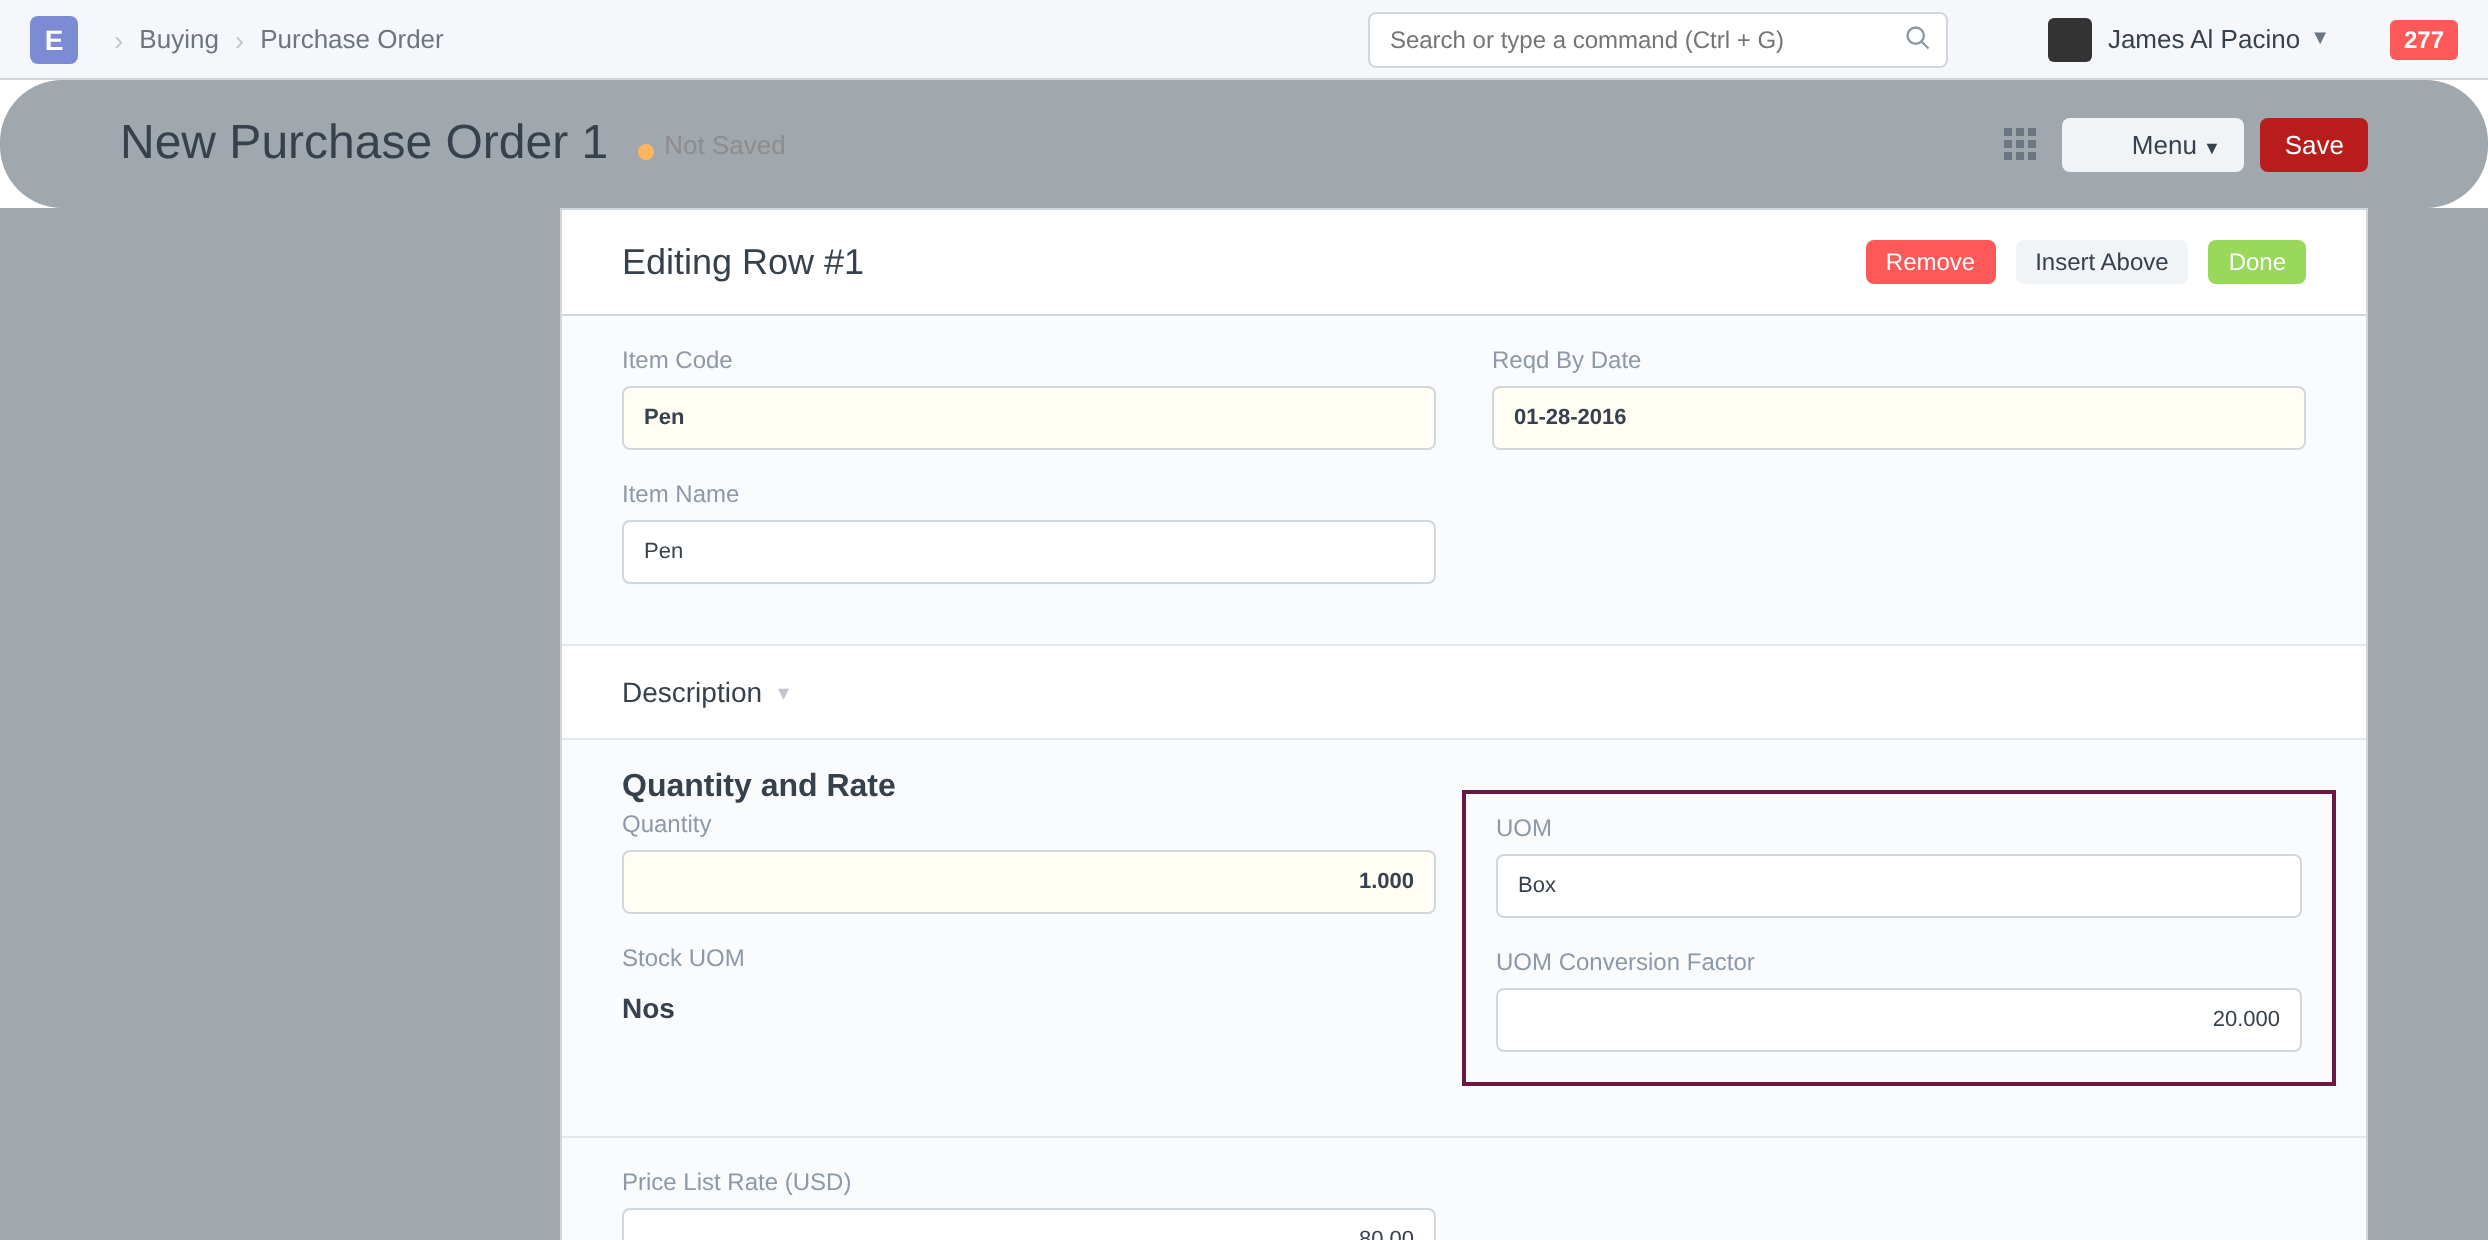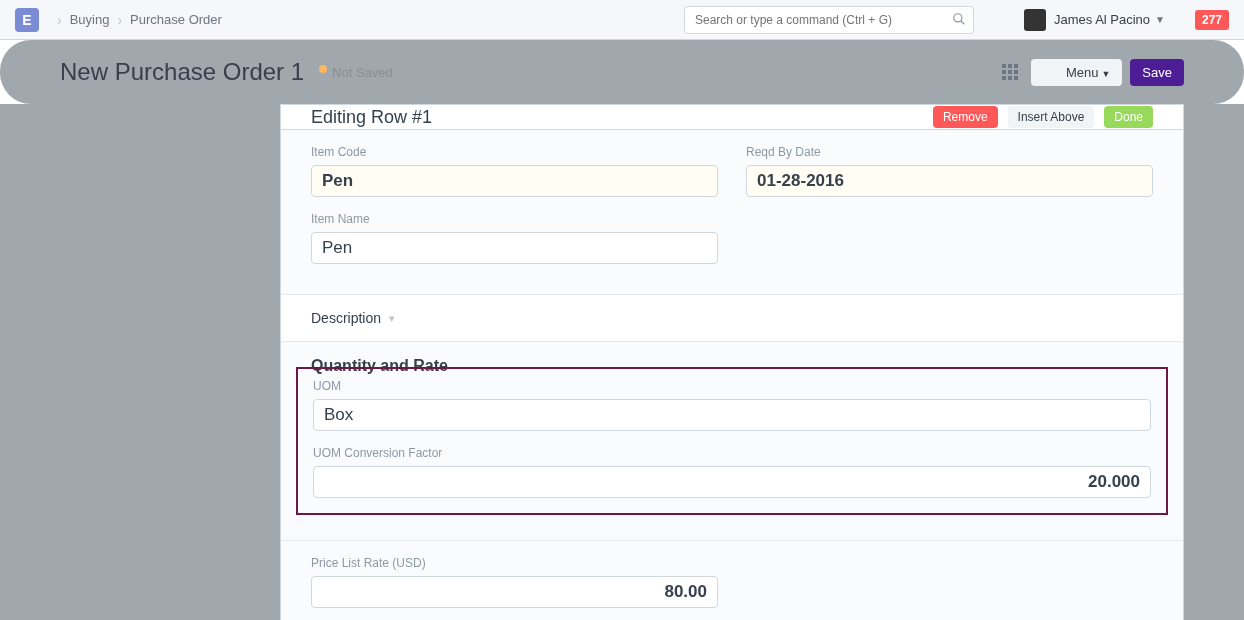--- a/index.html
+++ b/index.html
@@ -12,48 +12,48 @@
 .navbar-right { margin-left: auto; display: flex; align-items: center; }
 .search-box { width: 290px; height: 28px; border: 1px solid #d1d8dd; border-radius: 4px; padding: 0 30px 0 10px; background: #fff; font-size: 12px; color: #0f172a; position: relative; }
 .search-wrap { position: relative; margin-right: 50px; }
 .search-wrap .icon { position: absolute; right: 8px; top: 6px; color: #8d99a6; }
 .user { display: flex; align-items: center; color: #36414c; font-size: 13px; margin-right: 30px; }
 .user .avatar { width: 22px; height: 22px; background: #333; border-radius: 3px; margin-right: 8px; }
 .user .caret { margin-left: 5px; font-size: 10px; color: #6c7680; }
 .badge { background: #ff5858; color: #fff; border-radius: 3px; padding: 3px 7px; font-size: 12px; font-weight: bold; }
 .page-head { background: #a0a7ad; padding: 18px 60px; display: flex; align-items: center; border-radius: 31px; }
 .page-title { font-size: 24px; color: #36414c; font-weight: 400; }
-.not-saved { font-size: 13px; color: #8d8d8d; margin-left: 15px; display: flex; align-items: flex-start; }
+.not-saved { font-size: 13px; color: #8d8d8d; margin-left: 15px; display: flex; align-items: flex-end; }
 .not-saved .dot { width: 8px; height: 8px; background: #ffb65c; border-radius: 50%; margin-right: 5px; }
 .page-actions { margin-left: auto; display: flex; align-items: center; gap: 8px; }
 .grid-icon { color: #6c7680; display: grid; grid-template-columns: repeat(3, 4px); grid-template-rows: repeat(3, 4px); gap: 2px; margin-right: 5px; }
 .grid-icon span { background: #6c7680; width: 4px; height: 4px; }
 .btn { border-radius: 4px; padding: 6px 12px; font-size: 13px; cursor: pointer; border: none; }
 .btn-default { background: #f0f4f7; color: #36414c; padding-left: 35px; }
-.btn-primary { background: #4c1d95; color: #fff; }
+.btn-primary { background: #b91c1c; color: #fff; }
 .btn-danger { background: #ff5858; color: #fff; }
 .btn-success { background: #98d85b; color: #fff; }
 .btn-sm { padding: 4px 10px; font-size: 12px; }
 .caret-sm { font-size: 9px; margin-left: 3px; }
 .main-wrap { background: #a0a7ad; padding: 0 60px; min-height: 540px; }
 .layout { display: flex; }
 .side-col { width: 220px; }
 .form-card { flex: 1; background: #fff; border: 1px solid #d1d8dd; }
-.row-head { padding: 1px 30px; display: flex; align-items: center; border-bottom: 1px solid #d1d8dd; }
+.row-head { padding: 15px 30px; display: flex; align-items: center; border-bottom: 1px solid #d1d8dd; }
 .row-head h3 { font-size: 18px; font-weight: 400; color: #36414c; }
 .row-head .actions { margin-left: auto; display: flex; gap: 10px; }
 .section { padding: 15px 30px; border-bottom: 1px solid #e4e8eb; background: #fafbfc; }
 .columns { display: flex; gap: 28px; }
 .col { flex: 1; }
 .field { margin-bottom: 15px; }
 .field label { display: block; font-size: 12px; color: #8d99a6; margin-bottom: 6px; }
-.input { width: 100%; height: 32px; border: 1px solid #d1d8dd; border-radius: 4px; padding: 0 10px; font-size: 17px; background: #fff; color: #36414c; }
+.input { width: 100%; height: 32px; border: 1px solid #d1d8dd; border-radius: 4px; padding: 0 10px; font-size: 11px; background: #fff; color: #36414c; }
 .input.bold { font-weight: bold; background: #fffdf4; }
 .input.highlight { background: #fffdf4; }
-.input.right { text-align: right; font-weight: bold; }
+.input.right { text-align: right; }
 .static-val { font-weight: bold; font-size: 14px; color: #36414c; padding-top: 4px; }
 .desc-row { display: flex; align-items: center; font-size: 14px; color: #36414c; padding: 15px 30px; border-bottom: 1px solid #e4e8eb; background: #fff; }
 .desc-row .chev { margin-left: 8px; color: #c0c6cc; font-size: 11px; }
 .section-title { font-size: 16px; font-weight: bold; color: #36414c; margin-bottom: 2px; }
 .highlight-box { border: 2px solid #6b1844; padding: 10px 15px; margin: -10px -15px 10px -15px; }
 </style>
 </head>
 <body>
 
 <div class="navbar">
@@ -145,20 +145,30 @@
 
       <div class="desc-row">
         <span>Description</span>
         <span class="chev">▾</span>
       </div>
 
       <div class="section">
         <div class="section-title">Quantity and Rate</div>
         <div class="columns">
           <div class="col">
+            <div class="field">
+              <label>Quantity</label>
+              <input class="input right highlight" style="font-weight: bold;" value="1.000">
+            </div>
+            <div class="field">
+              <label>Stock UOM</label>
+              <div class="static-val">Nos</div>
+            </div>
+          </div>
+          <div class="col">
             <div class="highlight-box">
               <div class="field">
                 <label>UOM</label>
                 <input class="input" value="Box" style="">
               </div>
               <div class="field" style="margin-bottom:5px">
                 <label>UOM Conversion Factor</label>
                 <input class="input right" value="20.000" style="">
               </div>
             </div>

